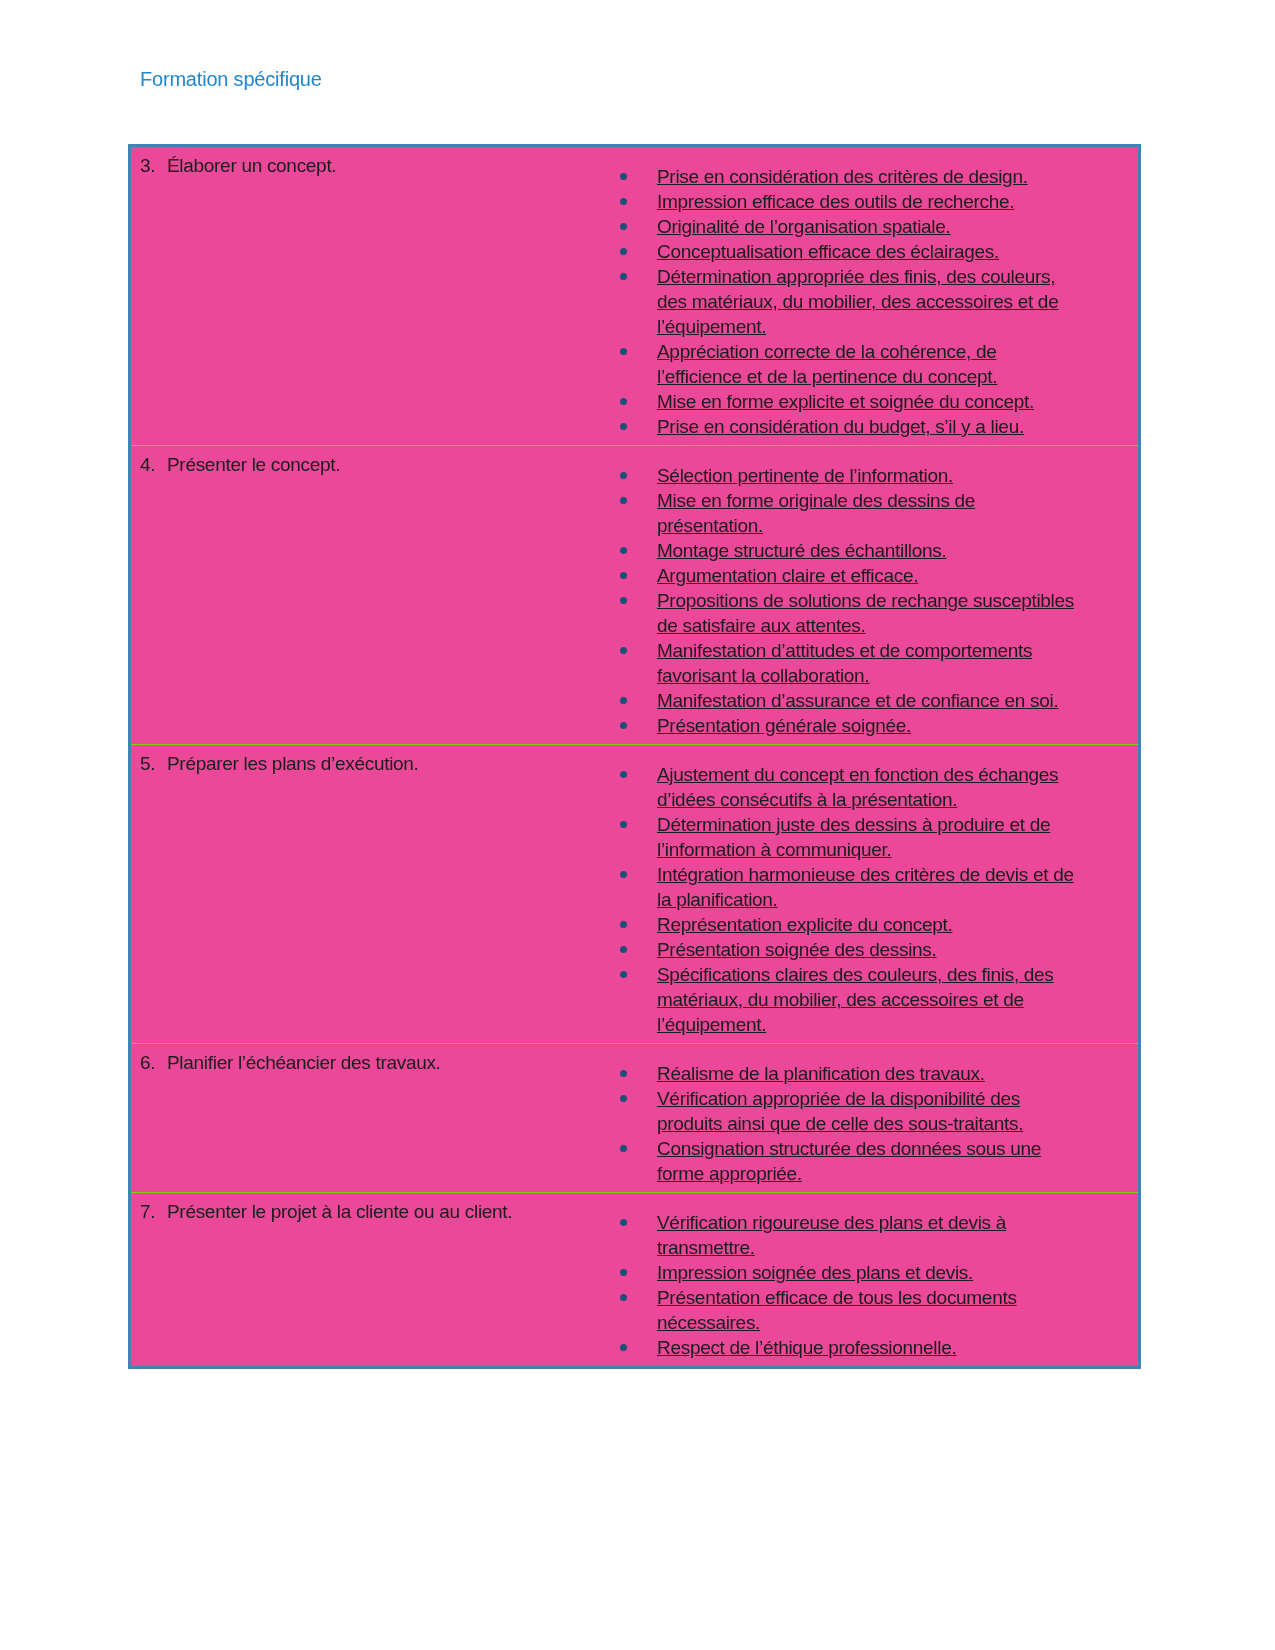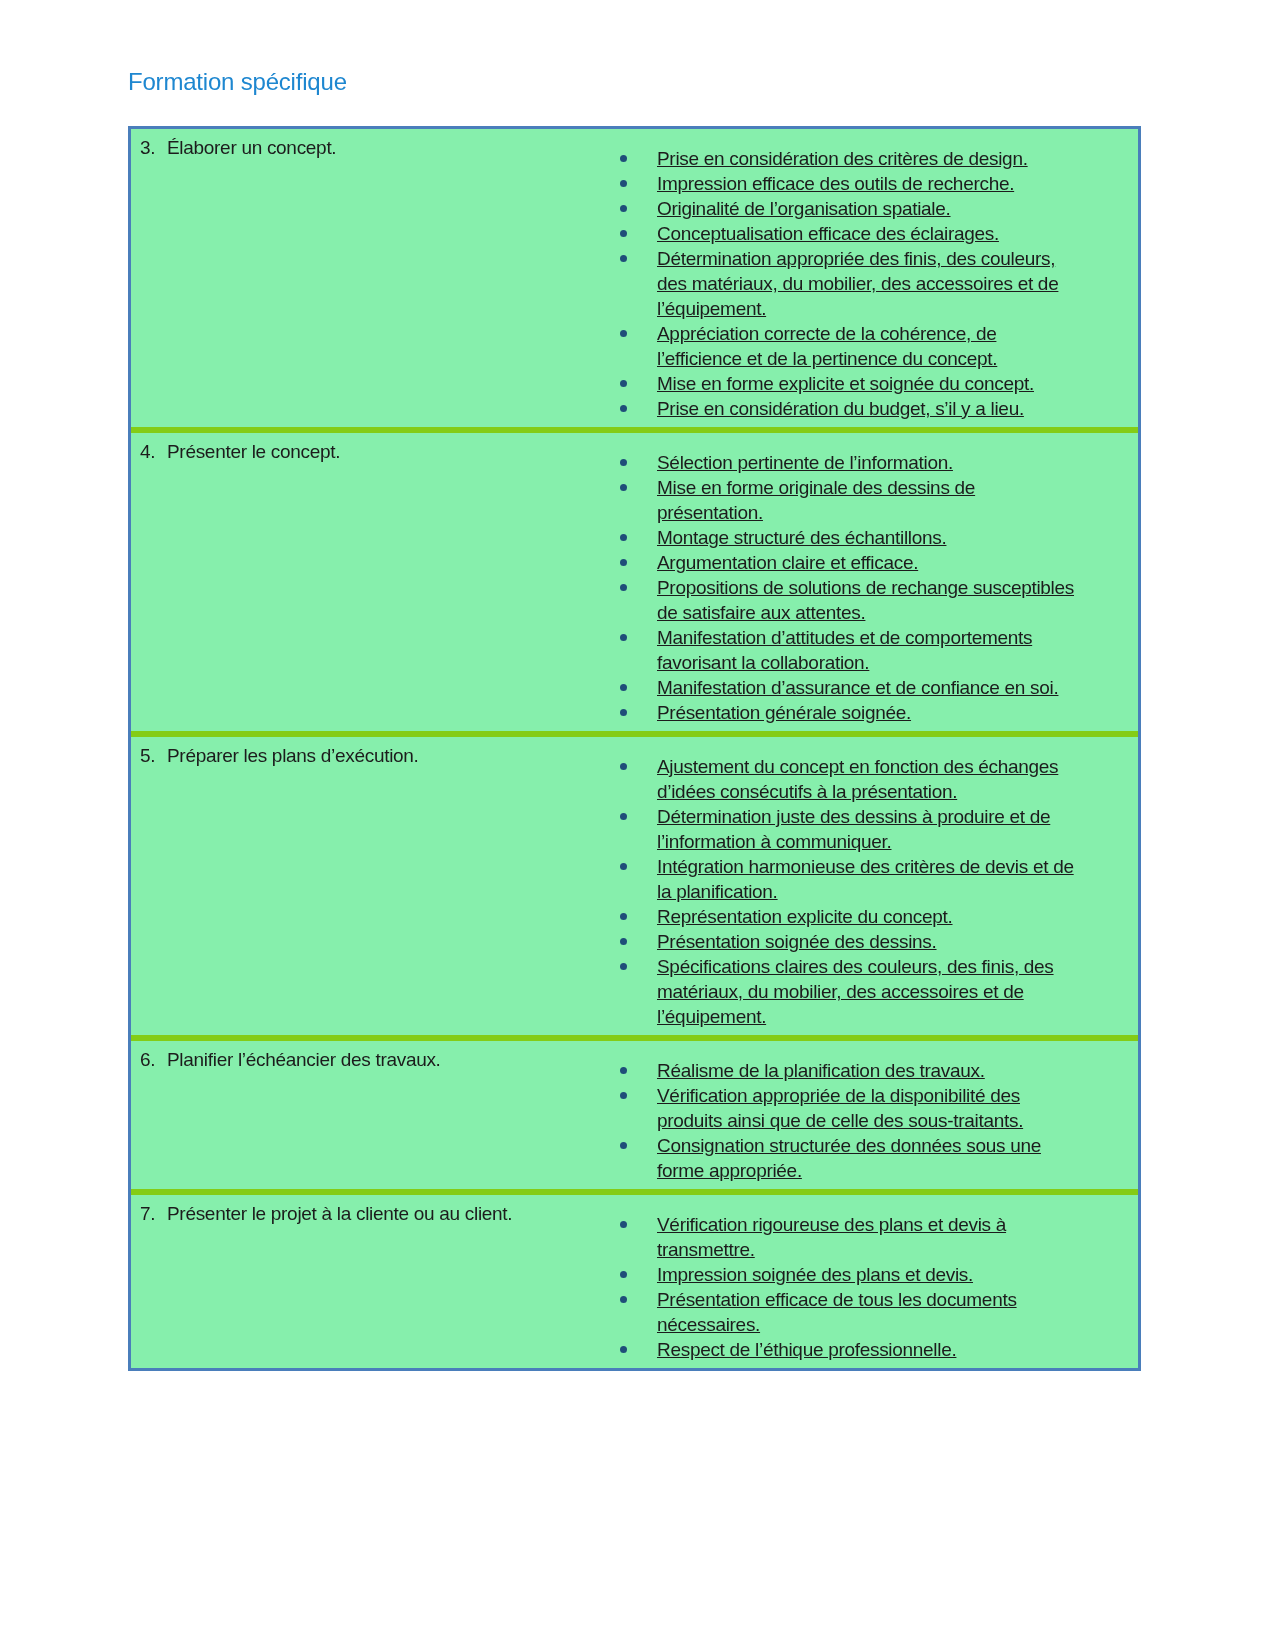--- a/index.html
+++ b/index.html
@@ -9,38 +9,38 @@
   }
   body {
     width: 1275px;
     height: 1650px;
     position: relative;
     font-family: "Liberation Sans", sans-serif;
     color: #1c1c1c;
   }
   .section-label {
     position: absolute;
-    left: 128px;
+    left: 140px;
     top: 68px;
-    font-size: 24px;
+    font-size: 20px;
     letter-spacing: -0.2px;
     color: #1e87d0;
   }
   .comp-table {
     position: absolute;
     left: 128px;
-    top: 126px;
+    top: 144px;
     width: 1013px;
     border: 3px solid #4a7ebb;
     box-sizing: border-box;
-    background: #86efac;
+    background: #ec4899;
   }
   .row {
     display: flex;
-    border-top: 6px solid #84cc16;
+    border-top: 1px solid #84cc16;
   }
   .row:first-child { border-top: none; }
   .cell-left {
     width: 482px;
     flex: none;
     box-sizing: border-box;
     padding: 6px 10px 6px 9px;
     font-size: 19px;
     line-height: 25px;
     letter-spacing: -0.3px;

